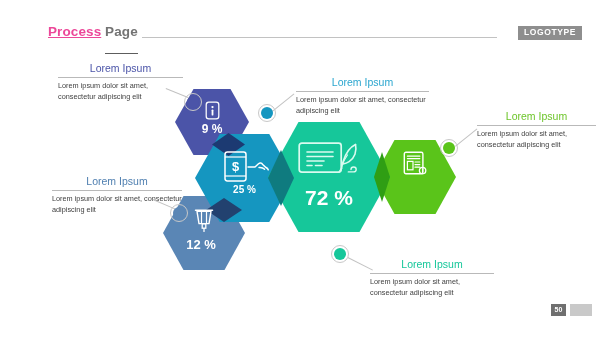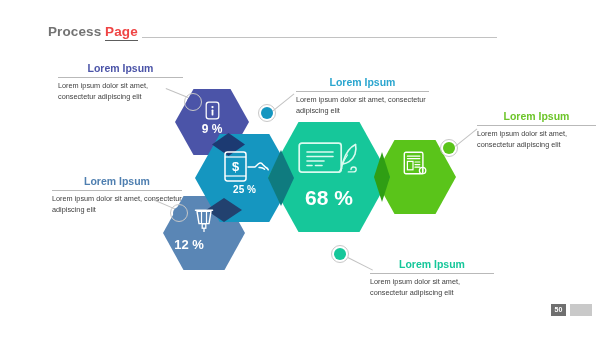--- a/index.html
+++ b/index.html
@@ -23,25 +23,25 @@
     width: 600px; height: 56px;
   }
   .title {
     position: absolute;
     left: 48px; top: 24px;
     font-size: 13.5px;
     font-weight: bold;
     letter-spacing: .1px;
     white-space: nowrap;
   }
-  .title .t-light { color: #737373; }
+  .title .t-light { color: #ec4899; text-decoration: underline; }
   .title .t-dark {
-    color: #ef4444;
+    color: #737373;
     border-bottom: 1.6px solid #5d5d5d;
-    padding-bottom: 1px;
+    padding-bottom: 14px;
   }
   .title-rule {
     position: absolute;
     left: 142px; top: 37px;
     width: 355px; height: 1px;
     background: #c2c2c2;
   }
   .logotype {
     position: absolute;
     right: 18px; top: 26px;
@@ -97,21 +97,21 @@
   
   .wedge {
     position: absolute;
     clip-path: polygon(50% 0%, 100% 50%, 50% 100%, 0% 50%);
   }
 
   
   .callout { position: absolute; }
   .callout .c-head {
     font-size: 10.5px;
-    font-weight: bold;
+    font-weight: normal;
     line-height: 13px;
     white-space: nowrap;
     padding-bottom: 2px;
   }
   .callout .c-rule { height: 1px; background: #b9b9b9; }
   .callout .c-body {
     font-size: 7.3px;
     color: #3f3f3f;
     line-height: 10.5px;
     padding-top: 3px;
@@ -146,20 +146,21 @@
 <body>
 
 <div id="slide">
 
   <div id="header">
     <div class="title">
       <span class="t-light">Process</span>
       <span class="t-dark">Page</span>
     </div>
     <div class="title-rule"></div>
+    <div class="logotype">LOGOTYPE</div>
   </div>
 
   <div>
 
     <div class="hex" style="left:175px; top:89px; width:74px; height:66px; background:#4b54a8;">
     </div>
 
     <div class="hex" style="left:163px; top:196px; width:82px; height:74px; background:#5a86b5;">
     </div>
 
@@ -206,21 +207,21 @@
         <line x1="9" y1="20" x2="26" y2="20" stroke="#d9fbef" stroke-width="1.6" stroke-linecap="round"></line>
         <line x1="9" y1="24.5" x2="14" y2="24.5" stroke="#d9fbef" stroke-width="1.6" stroke-linecap="round"></line>
         <line x1="17.5" y1="24.5" x2="24" y2="24.5" stroke="#d9fbef" stroke-width="1.6" stroke-linecap="round"></line>
         <path d="M57.5 3.5 c-5.5 2.6 -9.8 9.2 -12.2 16.4 -0.9 2.7 -1.5 5.4 -1.8 7.6" fill="none" stroke="#d9fbef" stroke-width="1.6" stroke-linecap="round"></path>
         <path d="M57.5 3.5 c1.6 6.6 -0.9 13.6 -6.4 17.2 -2 1.3 -4.2 2 -6 2.2" fill="none" stroke="#d9fbef" stroke-width="1.6" stroke-linecap="round"></path>
         <path d="M49.5 14 c-1.6 2.4 -3.4 5.2 -4.6 8" fill="none" stroke="#d9fbef" stroke-width="1.2" stroke-linecap="round"></path>
         <path d="M43.5 27.5 l-2.2 3.4" fill="none" stroke="#d9fbef" stroke-width="1.6" stroke-linecap="round"></path>
         <path d="M53 28.5 c0 -1.4 1.2 -2.5 2.6 -2.5 1.4 0 2.6 1.1 2.6 2.5 0 1.3 -1.1 2.4 -2.6 2.4 h-5.3" fill="none" stroke="#d9fbef" stroke-width="1.4" stroke-linecap="round"></path>
       </svg>
     </div>
-    <div class="hex-label" style="left:268px; top:186px; width:122px; font-size:21px;">68 %</div>
+    <div class="hex-label" style="left:268px; top:186px; width:122px; font-size:21px;">72 %</div>
 
     <div class="hex-icon" style="left:374px; top:151px; width:82px;">
       <svg width="25" height="25" viewBox="0 0 25 25">
         <rect x="1.3" y="1.3" width="18.6" height="21.4" rx="1.6" fill="none" stroke="#ffffff" stroke-width="1.4"></rect>
         <line x1="4.4" y1="5.2" x2="16.8" y2="5.2" stroke="#ffffff" stroke-width="1.2" stroke-linecap="round"></line>
         <line x1="4.4" y1="7.6" x2="16.8" y2="7.6" stroke="#ffffff" stroke-width="1.2" stroke-linecap="round"></line>
         <rect x="4.4" y="10.4" width="5.6" height="8.4" fill="none" stroke="#ffffff" stroke-width="1.2"></rect>
         <line x1="12" y1="11" x2="16.8" y2="11" stroke="#ffffff" stroke-width="1.2" stroke-linecap="round"></line>
         <line x1="12" y1="13.6" x2="16.8" y2="13.6" stroke="#ffffff" stroke-width="1.2" stroke-linecap="round"></line>
         <line x1="12" y1="16.2" x2="16.8" y2="16.2" stroke="#ffffff" stroke-width="1.2" stroke-linecap="round"></line>
@@ -233,21 +234,21 @@
     <div class="hex-icon" style="left:163px; top:208px; width:82px;">
       <svg width="24" height="26" viewBox="0 0 24 26">
         <line x1="3.5" y1="2.2" x2="20.5" y2="2.2" stroke="#ffffff" stroke-width="1.5" stroke-linecap="round"></line>
         <path d="M5 3.4 L19 3.4 L17 15.6 L7 15.6 Z" fill="none" stroke="#ffffff" stroke-width="1.4" stroke-linejoin="round"></path>
         <line x1="9.5" y1="3.8" x2="9.5" y2="15.4" stroke="#ffffff" stroke-width="1.2"></line>
         <line x1="14.5" y1="3.8" x2="14.5" y2="15.4" stroke="#ffffff" stroke-width="1.2"></line>
         <rect x="10.2" y="15.8" width="3.6" height="4.4" fill="none" stroke="#ffffff" stroke-width="1.3"></rect>
         <line x1="12" y1="20.4" x2="12" y2="23.4" stroke="#ffffff" stroke-width="1.3" stroke-linecap="round"></line>
       </svg>
     </div>
-    <div class="hex-label" style="left:148px; top:237px; width:82px; font-size:13px;">12 %</div>
+    <div class="hex-label" style="left:160px; top:237px; width:82px; font-size:13px;">12 %</div>
   </div>
 
   <div class="callout" style="left:58px; top:62px; width:125px;">
     <div class="c-head" style="color:#4b54a8; text-align:center;">Lorem Ipsum</div>
     <div class="c-rule"></div>
     <div class="c-body">Lorem ipsum dolor sit amet, consectetur adipiscing elit</div>
   </div>
   <div class="leader" style="left:166px; top:88px; width:24px; transform:rotate(22deg);"></div>
   <div class="dot-wrap" style="left:184px; top:93px; width:18px; height:18px;">
     <div class="dot-ring"></div>

